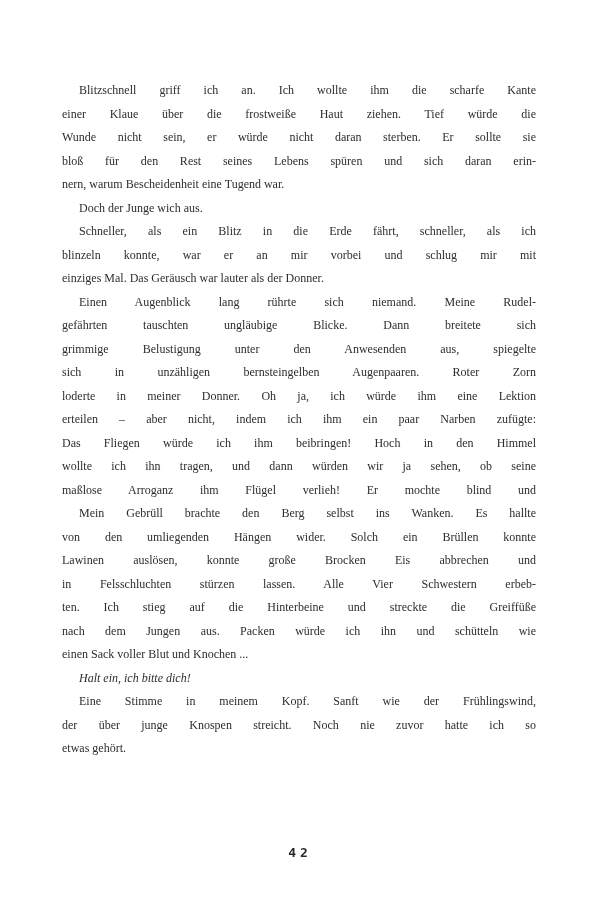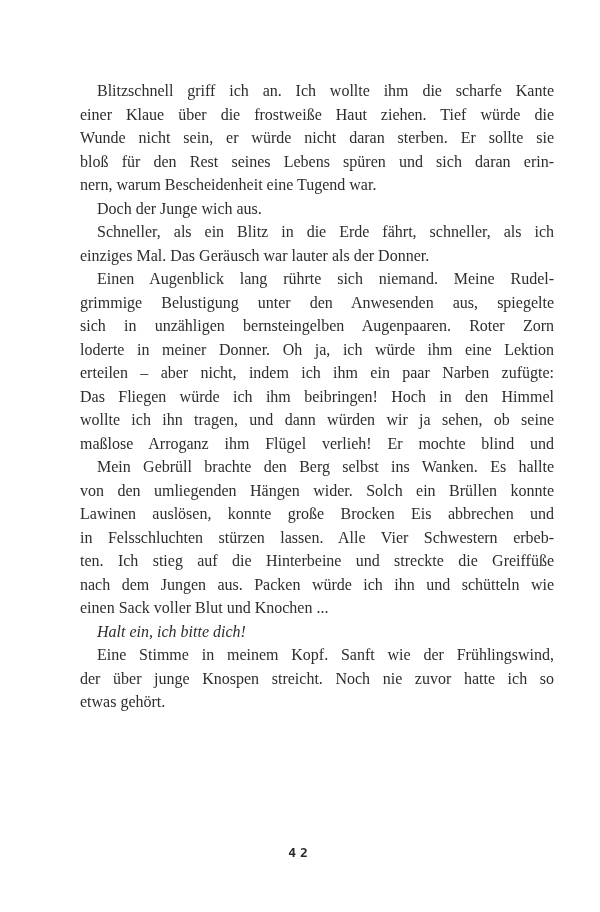--- a/index.html
+++ b/index.html
@@ -14,24 +14,24 @@
     background: #ffffff;
     font-family: "Liberation Serif", serif;
   }
   .page {
     position: absolute;
     inset: 0;
     background: #ffffff;
   }
   .text-block {
     position: absolute;
-    left: 80px;
+    left: 62px;
     top: 79px;
     width: 474px;
-    font-size: 16px;
+    font-size: 12px;
     line-height: 23.5px;
     color: #2e2d2b;
   }
   .para {
     margin: 0;
     padding: 0;
   }
   .para.italic .line {
     font-style: italic;
   }
@@ -71,24 +71,26 @@
         <div class="line">einer Klaue über die frostweiße Haut ziehen. Tief würde die</div>
         <div class="line">Wunde nicht sein, er würde nicht daran sterben. Er sollte sie</div>
         <div class="line">bloß für den Rest seines Lebens spüren und sich daran erin-</div>
         <div class="line last">nern, warum Bescheidenheit eine Tugend war.</div>
       </div>
       <div class="para">
         <div class="line first last">Doch der Junge wich aus.</div>
       </div>
       <div class="para">
         <div class="line first">Schneller, als ein Blitz in die Erde fährt, schneller, als ich</div>
+        <div class="line">blinzeln konnte, war er an mir vorbei und schlug mir mit</div>
         <div class="line last">einziges Mal. Das Geräusch war lauter als der Donner.</div>
       </div>
       <div class="para">
         <div class="line first">Einen Augenblick lang rührte sich niemand. Meine Rudel-</div>
+        <div class="line">gefährten tauschten ungläubige Blicke. Dann breitete sich</div>
         <div class="line">grimmige Belustigung unter den Anwesenden aus, spiegelte</div>
         <div class="line">sich in unzähligen bernsteingelben Augenpaaren. Roter Zorn</div>
         <div class="line">loderte in meiner Donner. Oh ja, ich würde ihm eine Lektion</div>
         <div class="line">erteilen – aber nicht, indem ich ihm ein paar Narben zufügte:</div>
         <div class="line">Das Fliegen würde ich ihm beibringen! Hoch in den Himmel</div>
         <div class="line">wollte ich ihn tragen, und dann würden wir ja sehen, ob seine</div>
         <div class="line">maßlose Arroganz ihm Flügel verlieh! Er mochte blind und</div>
       </div>
       <div class="para">
         <div class="line first">Mein Gebrüll brachte den Berg selbst ins Wanken. Es hallte</div>

